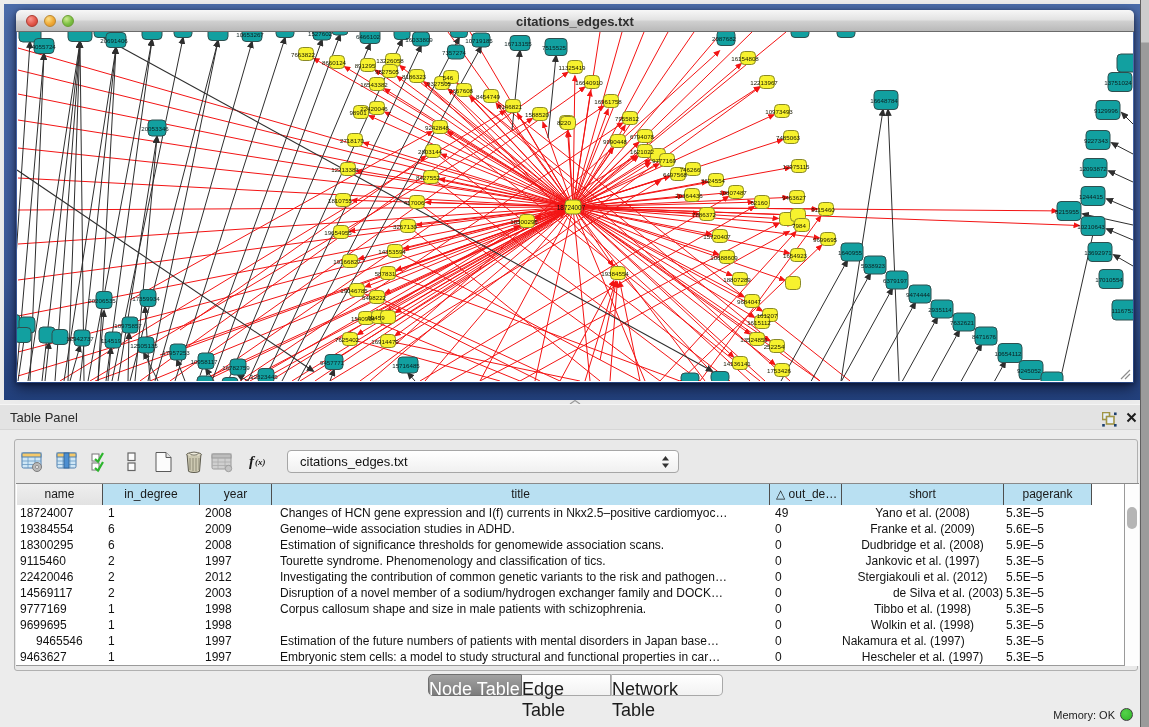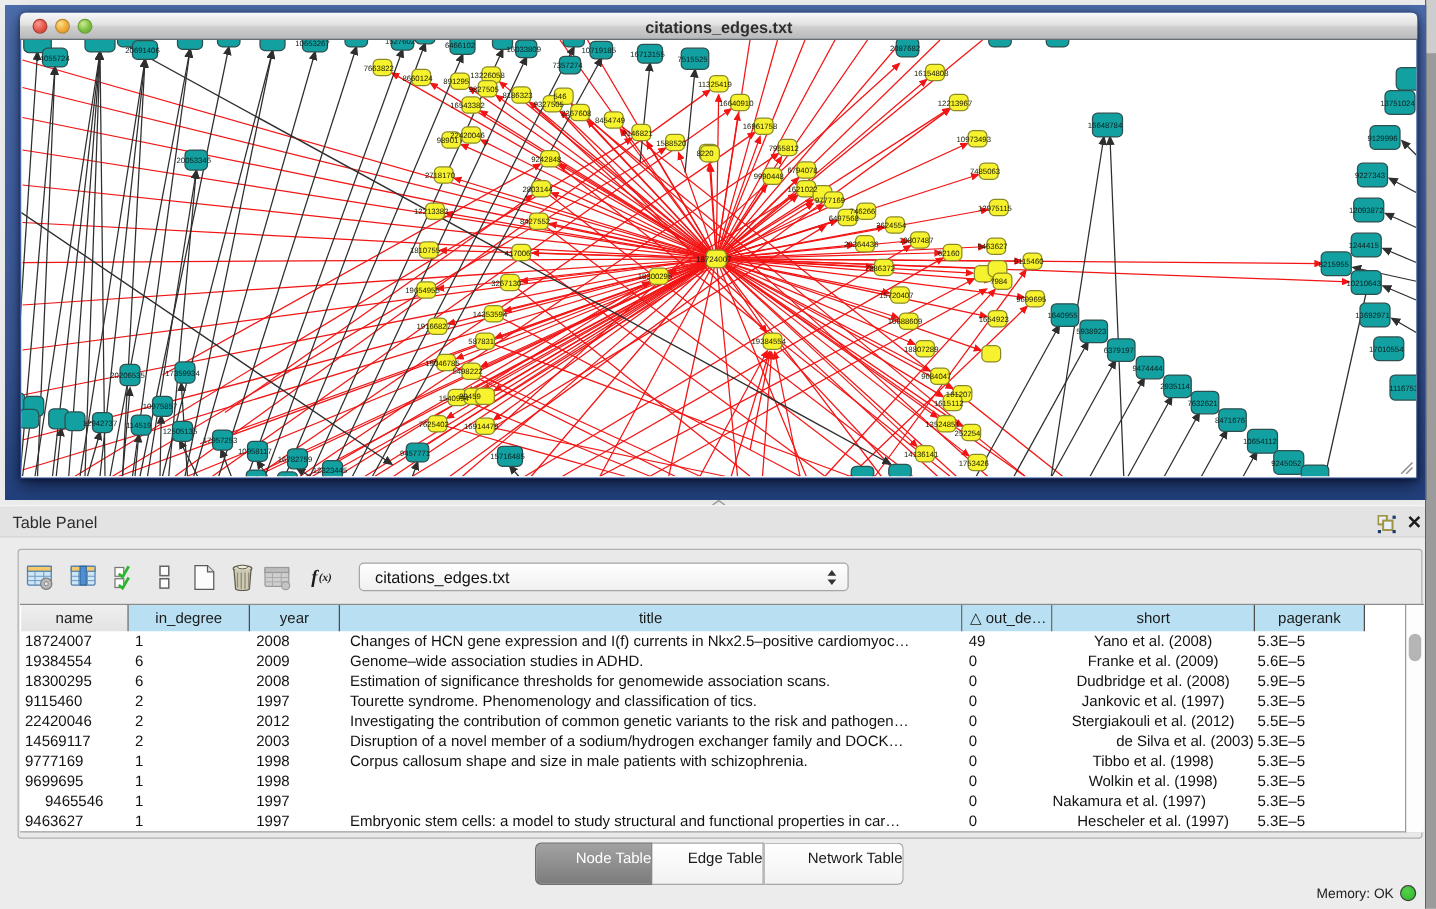--- a/index.html
+++ b/index.html
@@ -29,21 +29,21 @@
   border:1px solid #a6a6a6; border-radius:4px; font-size:13px; color:#111; padding:3px 0 0 12px; }
 #tablebox { left:16px; top:483px; width:1123px; height:183px; background:#fff;
   border-top:1px solid #8a8a8a; border-bottom:1px solid #9a9a9a; }
 .hcell { position:absolute; top:484px; height:21px; font-size:12px; color:#1a1a1a;
   text-align:center; padding-top:3px; background:#b9e0f2; border-right:1px solid #4e4e4e; }
 .trow { position:absolute; left:0; width:1123px; height:16px; font-size:12px; color:#111; }
 .trow span { position:absolute; top:1px; white-space:nowrap; }
 #vscroll { left:1124px; top:484px; width:15px; height:182px; background:#fdfdfd;
   border-left:1px solid #9a9a9a; }
 #vthumb { left:1126.5px; top:507px; width:10px; height:22px; background:#b5b5b5; border-radius:5px; }
-.tab { position:absolute; top:674px; height:34px; font-size:12px; text-align:right; padding-top:4px; }
+.tab { position:absolute; top:674px; height:22px; font-size:18px; text-align:left; padding-top:4px; }
 #memory { right:34px; top:709px; font-size:11px; color:#222; }
 #memdot { left:1120px; top:708px; width:13px; height:13px; border-radius:50%;
   background:radial-gradient(circle at 40% 35%, #55d24a, #2eb527); border:1.5px solid #3d3d3d; }
 #rstrip { left:1140px; top:0; width:9px; height:727px; background:linear-gradient(180deg,#cdcdcd 0px,#cdcdcd 42px,#9b9b9b 43px,#9b9b9b 100%); border-left:1px solid #606060; }
 </style></head><body>
 
 <div id="desk" class="abs">
   <div id="win" class="abs">
     <div id="titlebar" class="abs">
       <div class="light" style="left:10px;background:radial-gradient(circle at 35% 30%,#f99890,#e3584b 55%,#c33a2c);border:0.5px solid #ad3a30"></div>
@@ -703,20 +703,21 @@
     <span style="left:108px">1</span>
     <span style="left:205px">1998</span>
     <span style="left:775px">0</span>
     <span style="left:842px;width:161px;text-align:center">Wolkin et al. (1998)</span>
     <span style="left:1006px">5.3E–5</span>
   </div>
 <div class="trow" style="top:633px">
     <span style="left:36px">9465546</span>
     <span style="left:108px">1</span>
     <span style="left:205px">1997</span>
+    <span style="left:280px">Estimation of the future numbers of patients with mental disorders in Japan base…</span>
     <span style="left:775px">0</span>
     <span style="left:842px;width:161px;text-align:left">Nakamura et al. (1997)</span>
     <span style="left:1006px">5.3E–5</span>
   </div>
 <div class="trow" style="top:649px">
     <span style="left:20px">9463627</span>
     <span style="left:108px">1</span>
     <span style="left:205px">1997</span>
     <span style="left:280px">Embryonic stem cells: a model to study structural and functional properties in car…</span>
     <span style="left:775px">0</span>

